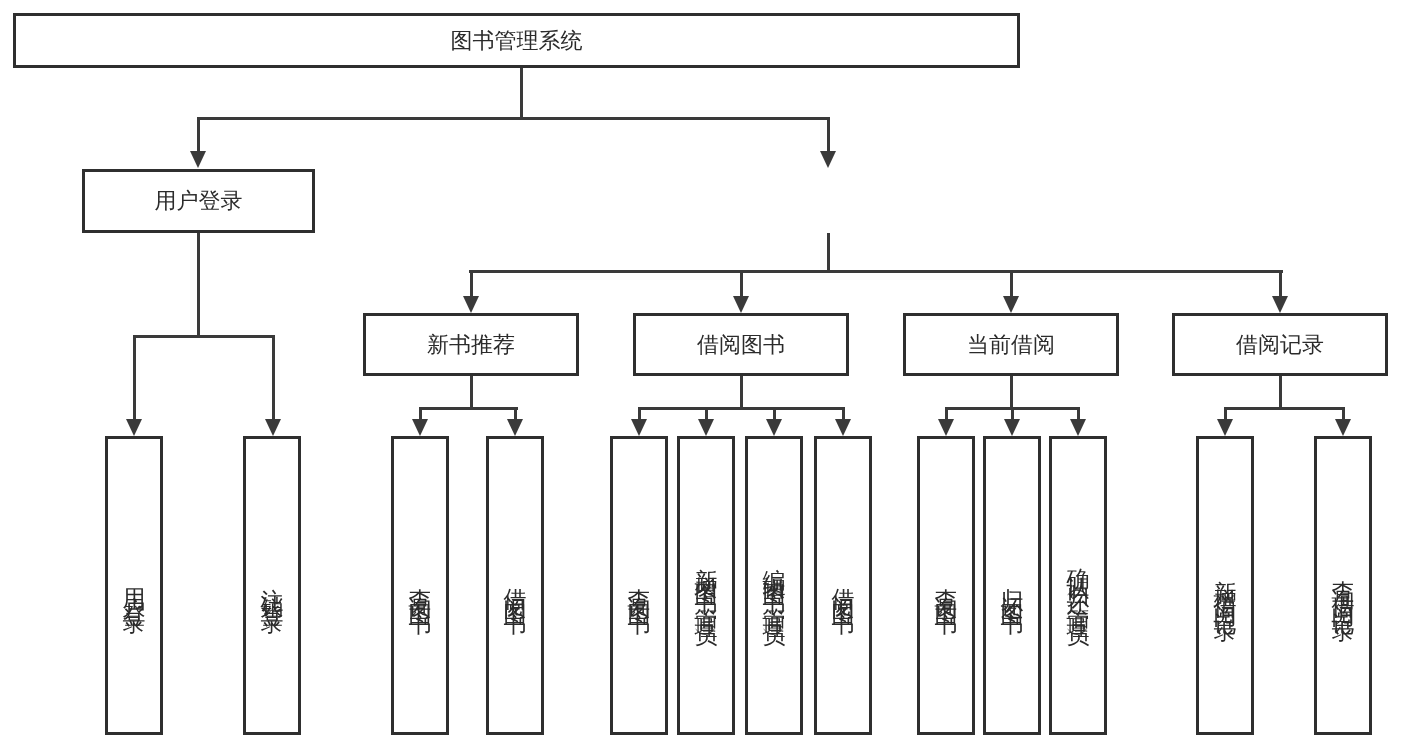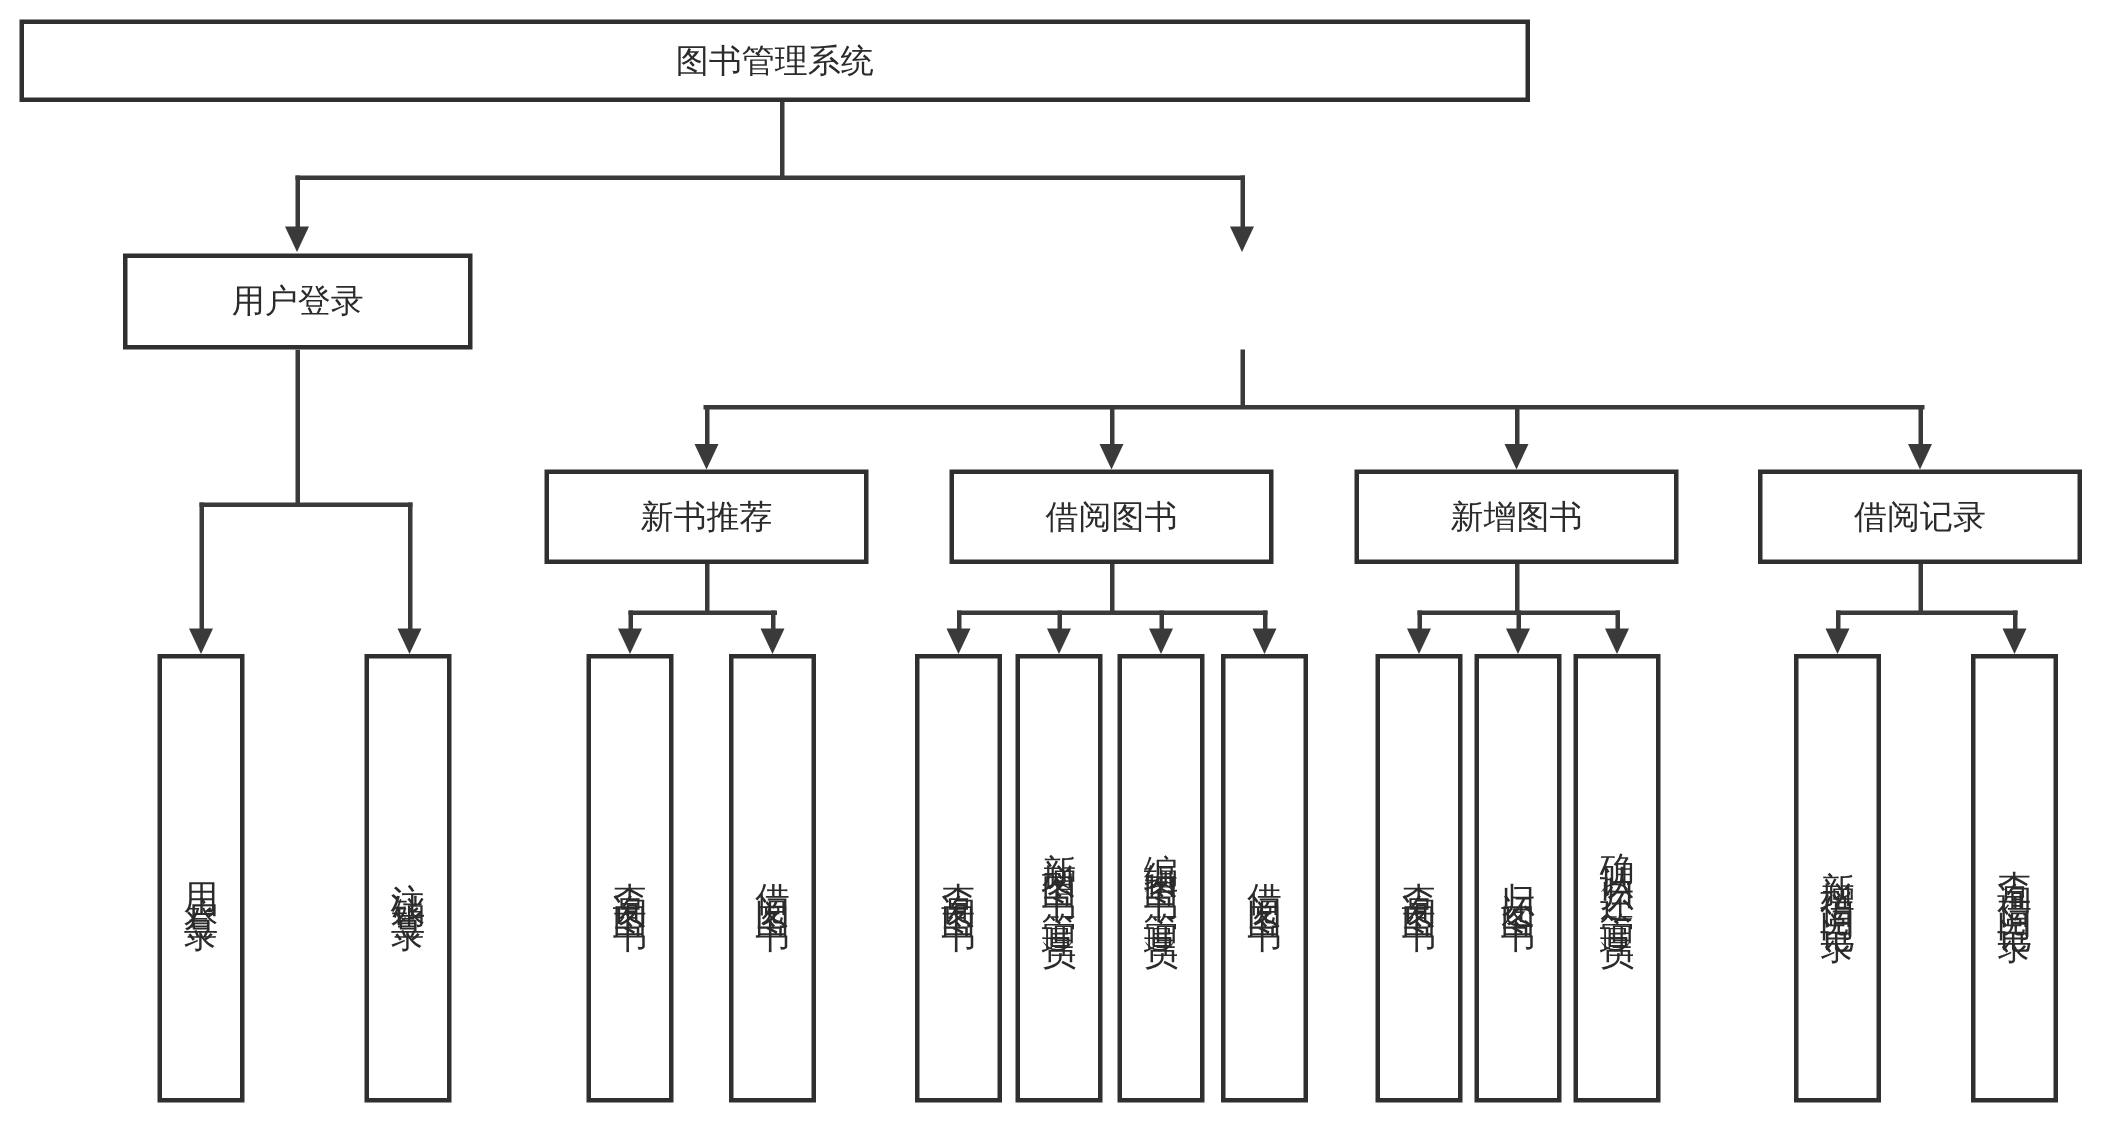--- a/index.html
+++ b/index.html
@@ -82,21 +82,21 @@
   <div class="line" style="left:740px;top:270px;width:3px;height:28px"></div>
   <div class="line" style="left:1010px;top:270px;width:3px;height:28px"></div>
   <div class="line" style="left:1279px;top:270px;width:3px;height:28px"></div>
   <div class="arrow" style="left:463px;top:296px"></div>
   <div class="arrow" style="left:733px;top:296px"></div>
   <div class="arrow" style="left:1003px;top:296px"></div>
   <div class="arrow" style="left:1272px;top:296px"></div>
 
   <div class="box" style="left:363px;top:313px;width:216px;height:63px">新书推荐</div>
   <div class="box" style="left:633px;top:313px;width:216px;height:63px">借阅图书</div>
-  <div class="box" style="left:903px;top:313px;width:216px;height:63px">新增图书</div>
+  <div class="box" style="left:903px;top:313px;width:216px;height:63px">当前借阅</div>
   <div class="box" style="left:1172px;top:313px;width:216px;height:63px">借阅记录</div>
 
   <div class="line" style="left:470px;top:376px;width:3px;height:33px"></div>
   <div class="line" style="left:419px;top:407px;width:99px;height:3px"></div>
   <div class="line" style="left:419px;top:407px;width:3px;height:14px"></div>
   <div class="line" style="left:514px;top:407px;width:3px;height:14px"></div>
   <div class="arrow" style="left:412px;top:419px"></div>
   <div class="arrow" style="left:507px;top:419px"></div>
 
   <div class="line" style="left:740px;top:376px;width:3px;height:33px"></div>

